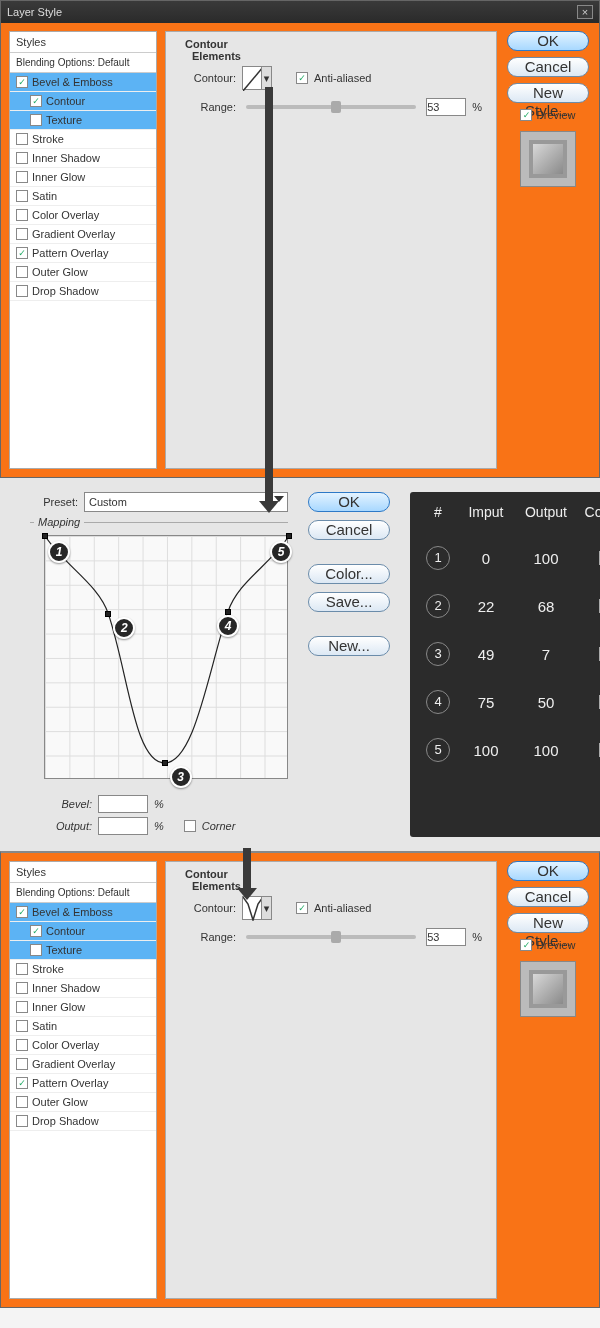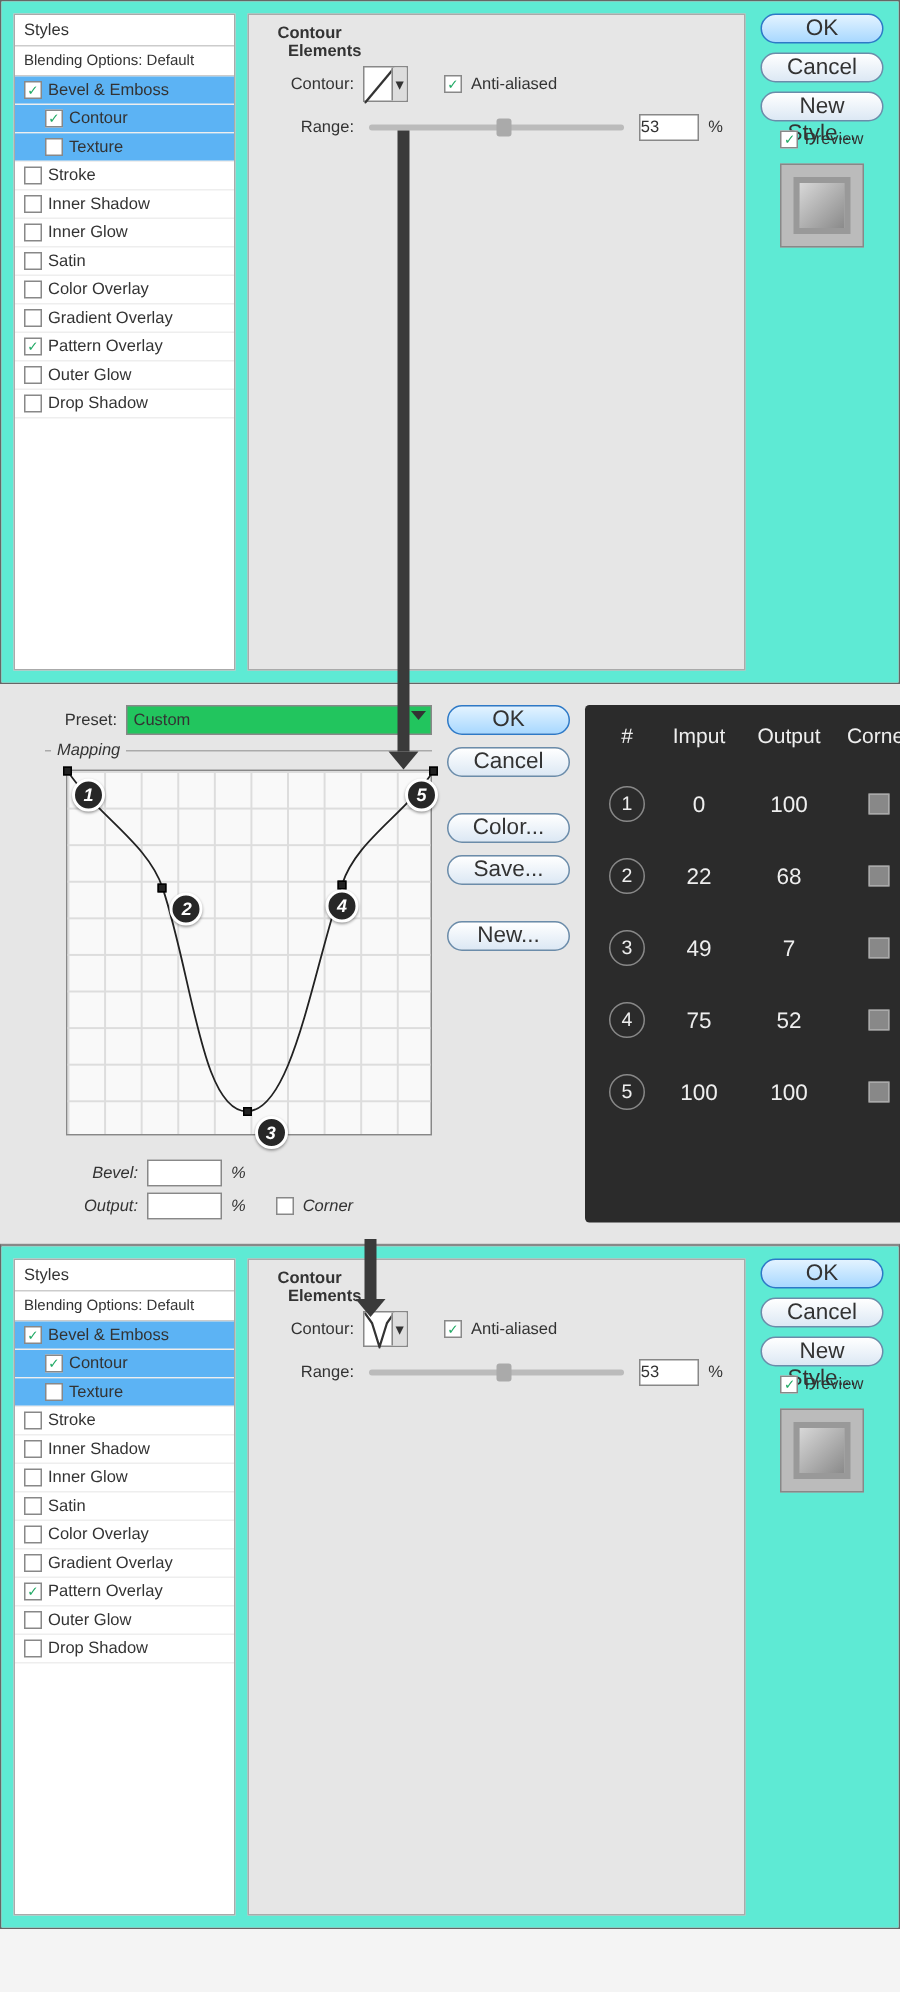--- a/index.html
+++ b/index.html
@@ -31,21 +31,21 @@
     background: #3a3a3a;
     color: #ccc;
     text-align: center;
     line-height: 12px;
     font-size: 11px;
   }
   .dlg-body {
     display: flex;
     padding: 8px;
     gap: 8px;
-    background: #5eead4;
+    background: #f97316;
   }
   
   .styles-col {
     width: 148px;
     border: 1px solid #aaa;
     background: #fff;
     height: 438px;
     position: relative;
   }
   .styles-hdr {
@@ -176,36 +176,36 @@
   }
   .preview-thumb::before {
     content: "";
     position: absolute; inset: 8px;
     background: linear-gradient(135deg,#d8d8d8,#8a8a8a);
     border: 4px solid #999;
   }
   
   .middle {
     display: flex;
-    gap: 10px;
+    gap: 20px;
     padding: 14px 20px 14px 30px;
     background: #e6e6e6;
     position: relative;
   }
   .editor-left { width: 260px; }
   .preset-row {
     display: flex; align-items: center; gap: 6px;
     margin-bottom: 10px;
   }
   .preset-row label { width: 48px; text-align: right; }
   .preset-combo {
     flex: 1;
     height: 20px;
     border: 1px solid #888;
-    background: #22c55e;
+    background: #ffffff;
     padding: 0 4px;
     line-height: 18px;
     position: relative;
   }
   .preset-combo .dd {
     position: absolute; right: 3px; top: 3px;
     border-left: 5px solid transparent;
     border-right: 5px solid transparent;
     border-top: 6px solid #333;
   }
@@ -319,20 +319,24 @@
   .arrow-ovl {
     position: absolute;
     pointer-events: none;
     z-index: 100;
   }
 </style>
 </head>
 <body>
 
 <div class="dlg" style="position:relative;">
+  <div class="titlebar">
+    <span>Layer Style</span>
+    <span class="close">×</span>
+  </div>
   <div class="dlg-body">
 
     <div class="styles-col">
       <div class="styles-hdr">Styles</div>
       <div class="styles-desc">Blending Options: Default</div>
       <div id="styles-items-1">
           <div class="style-item sel">
             <span class="cb">✓</span>
             <span>Bevel &amp; Emboss</span>
           </div>
@@ -500,21 +504,21 @@
         </div>
         <div class="pt-row">
           <div class="num-badge">3</div>
           <span>49</span>
           <span>7</span>
           <div class="corner-cb"></div>
         </div>
         <div class="pt-row">
           <div class="num-badge">4</div>
           <span>75</span>
-          <span>52</span>
+          <span>50</span>
           <div class="corner-cb"></div>
         </div>
         <div class="pt-row">
           <div class="num-badge">5</div>
           <span>100</span>
           <span>100</span>
           <div class="corner-cb"></div>
         </div>
       </div>
   </div>

